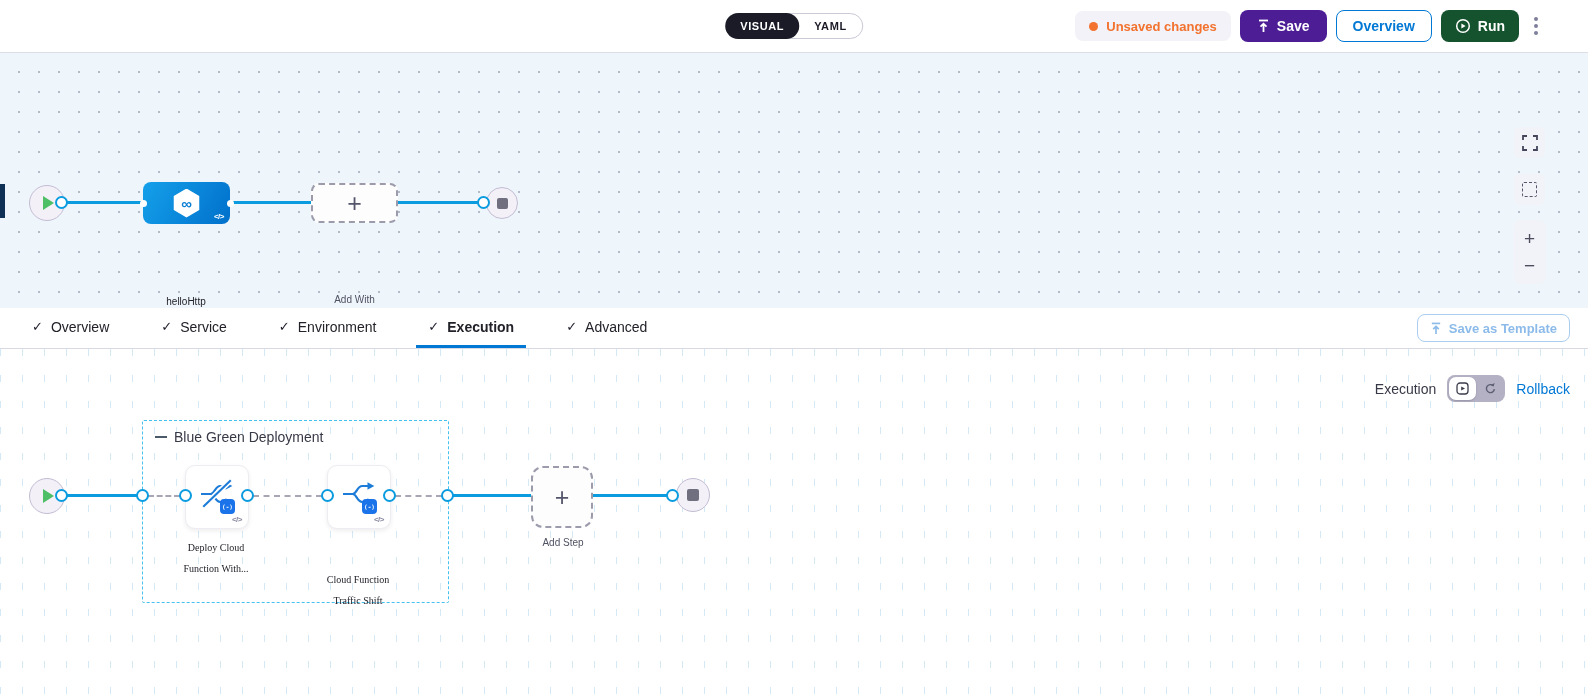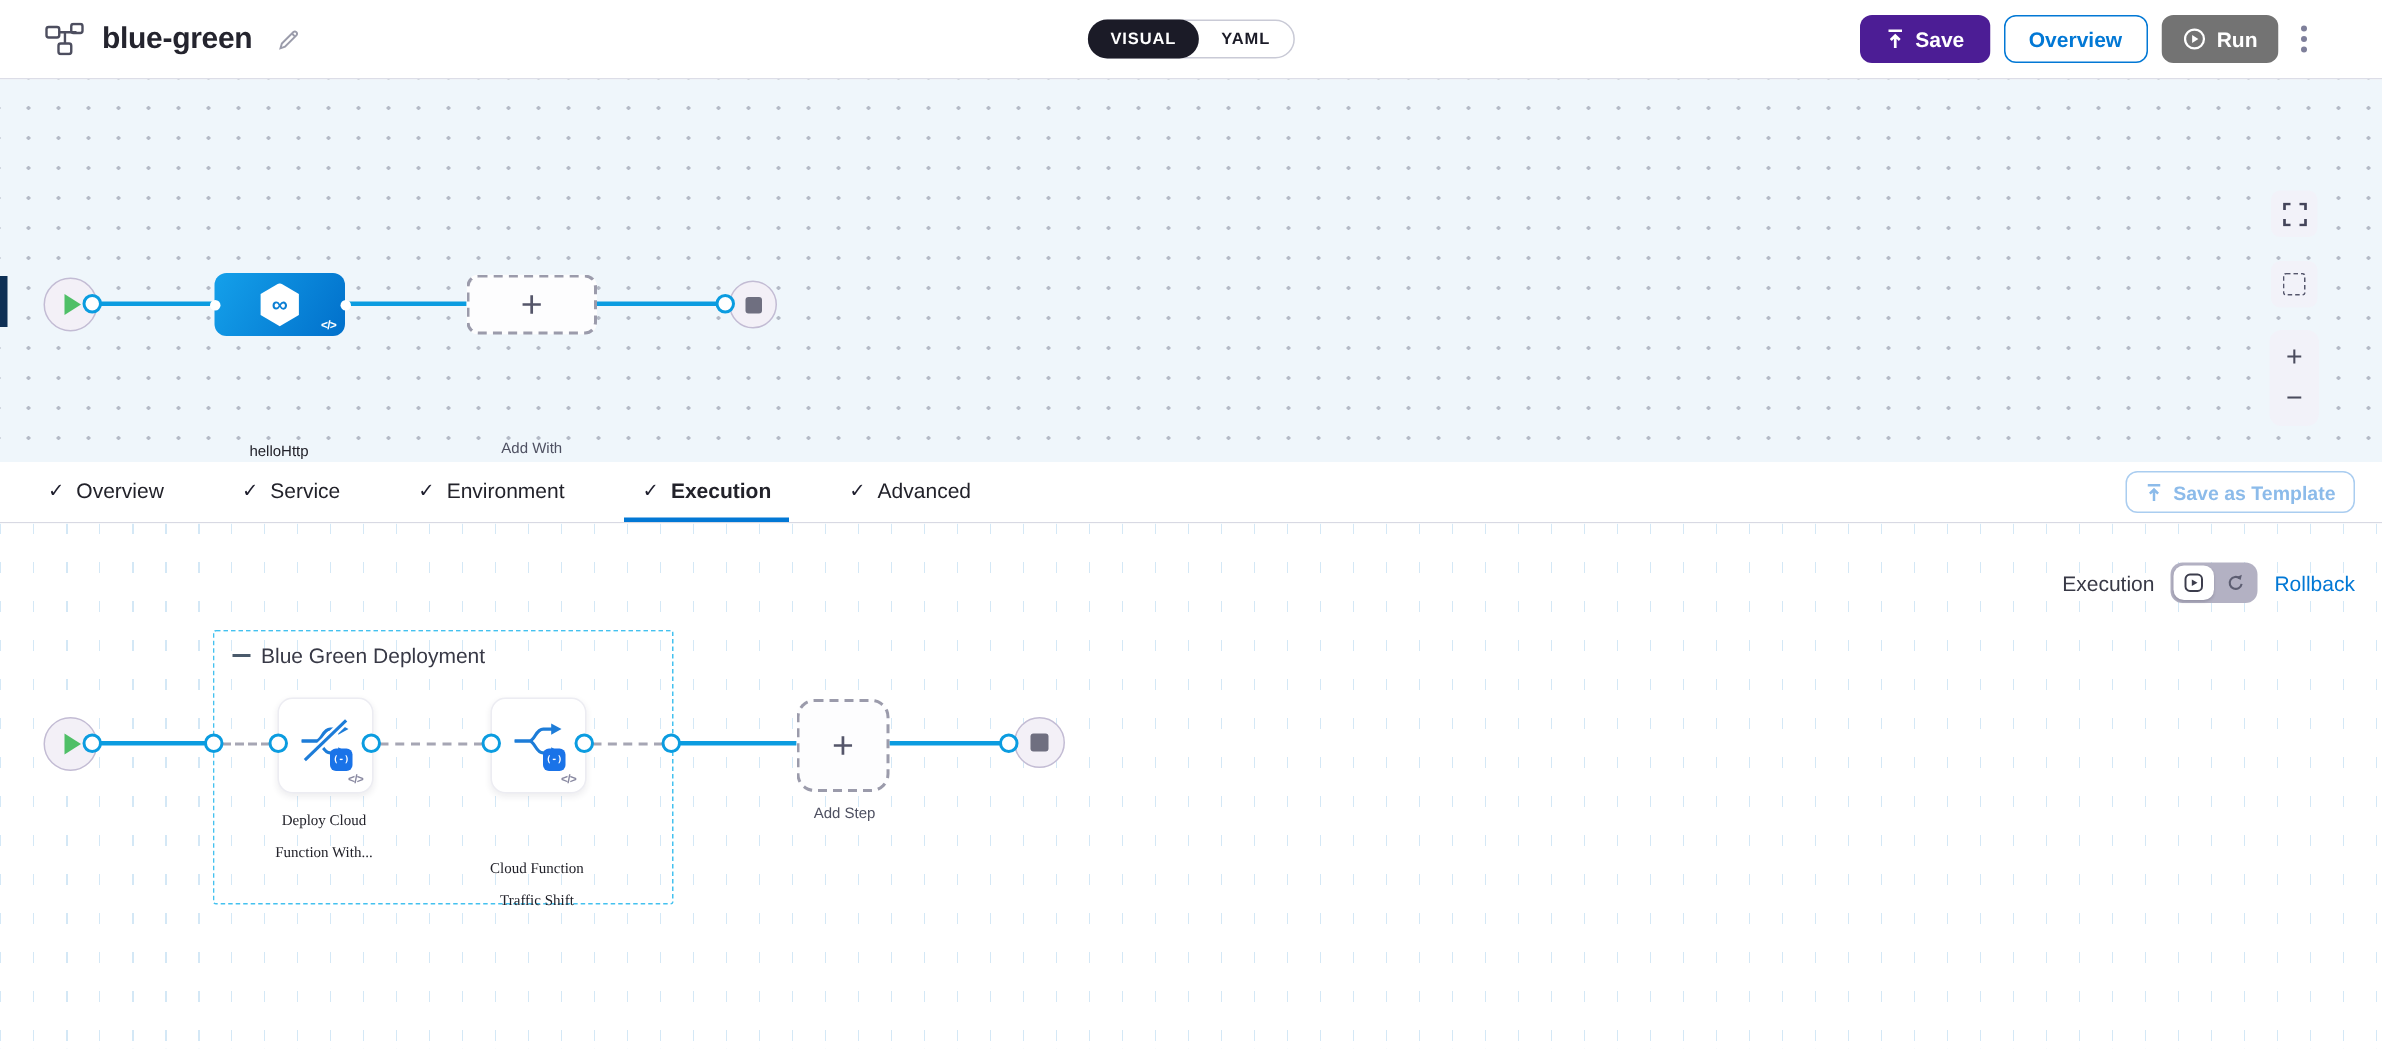--- a/index.html
+++ b/index.html
@@ -27,21 +27,21 @@
   .view-seg.sel{background:#1b1b27;color:#fff;border-radius:13px;margin:-1px 0 -1px -1px;height:26px;}
   .view-seg.unsel{color:#1b1b27;}
   .header-right{margin-left:auto;display:flex;align-items:center;gap:9px;padding-right:44px;}
   .unsaved-badge{height:30px;display:flex;align-items:center;gap:8px;background:#f2f2f8;
     border-radius:8px;padding:0 14px;font-size:13px;font-weight:700;color:#f2722e;}
   .unsaved-dot{width:9px;height:9px;border-radius:50%;background:#f2722e;}
   .btn{height:32px;border-radius:8px;display:flex;align-items:center;gap:7px;padding:0 16px;
     font-size:14px;font-weight:700;cursor:pointer;border:1px solid transparent;box-sizing:border-box;}
   .btn-save{background:#4c1d95;color:#fff;}
   .btn-discard{background:#fff;color:#0278d5;border-color:#0278d5;}
-  .btn-run{background:#737373;color:#fff;padding:0 13px;}
+  .btn-run{background:#14532d;color:#fff;padding:0 13px;}
   .kebab{display:flex;flex-direction:column;gap:3px;padding:4px 6px;cursor:pointer;}
   .kebab span{width:4px;height:4px;border-radius:50%;background:#7e7f9a;display:block;}
   
   .canvas1{
     position:relative;height:255px;
     background-color:#eff6fb;
     background-image:radial-gradient(#b4bac6 1.2px,transparent 1.3px);
     background-size:20px 20px;background-position:9px 9px;overflow:hidden;
   }
   .canvas2{
@@ -108,44 +108,31 @@
   .gcf-badge{position:absolute;right:13px;top:33px;width:15px;height:15px;border-radius:4px;background:#1a73e8;
     color:#fff;font-size:6px;font-weight:700;display:flex;align-items:center;justify-content:center;
     font-family:"DejaVu Sans Mono",monospace;z-index:5;}
   .step-code{right:6px;bottom:4px;color:#8888a0;}
   .two-line{line-height:21px;font-family:Liberation Serif, serif;}
 </style>
 </head>
 <body>
 
 <div class="header">
-  <div class="header-left">
-    <span style="display:flex;">
-      <svg width="26" height="22" viewBox="0 0 26 22" fill="none">
-        <rect x="1" y="3" width="8.5" height="7" rx="1.5" stroke="#4d4e5f" stroke-width="1.6"></rect>
-        <rect x="17.5" y="1" width="7.5" height="6" rx="1.5" stroke="#4d4e5f" stroke-width="1.6"></rect>
-        <rect x="9" y="14" width="8.5" height="7" rx="1.5" stroke="#4d4e5f" stroke-width="1.6"></rect>
-        <path d="M9.5 6.5 H21 M13.3 6.5 V14" stroke="#4d4e5f" stroke-width="1.6"></path>
-      </svg>
-    </span>
-    <span class="page-title">blue-green</span>
-    <span class="edit-pencil">
-      <svg width="17" height="17" viewBox="0 0 17 17" fill="none">
-        <path d="M3 14.2 L3.9 11 L11.6 3.3 A1.5 1.5 0 0 1 13.7 5.4 L6 13.1 L3 14.2 Z" stroke="#9b9cab" stroke-width="1.3"></path>
-        <path d="M10.6 4.3 L12.7 6.4" stroke="#9b9cab" stroke-width="1.3"></path>
-      </svg>
-    </span>
-  </div>
 
   <div class="view-toggle">
     <span class="view-seg sel">VISUAL</span>
     <span class="view-seg unsel">YAML</span>
   </div>
 
   <div class="header-right">
+    <div class="unsaved-badge">
+      <span class="unsaved-dot"></span>
+      <span>Unsaved changes</span>
+    </div>
     <div class="btn btn-save">
       <span style="display:flex;">
         <svg width="13" height="14" viewBox="0 0 13 14" fill="none">
           <path d="M2 1.5 H11" stroke="#fff" stroke-width="1.8"></path>
           <path d="M6.5 13 V5 M3.5 7.7 L6.5 4.7 L9.5 7.7" stroke="#fff" stroke-width="1.8" fill="none"></path>
         </svg>
       </span>
       <span>Save</span>
     </div>
     <div class="btn btn-discard">

